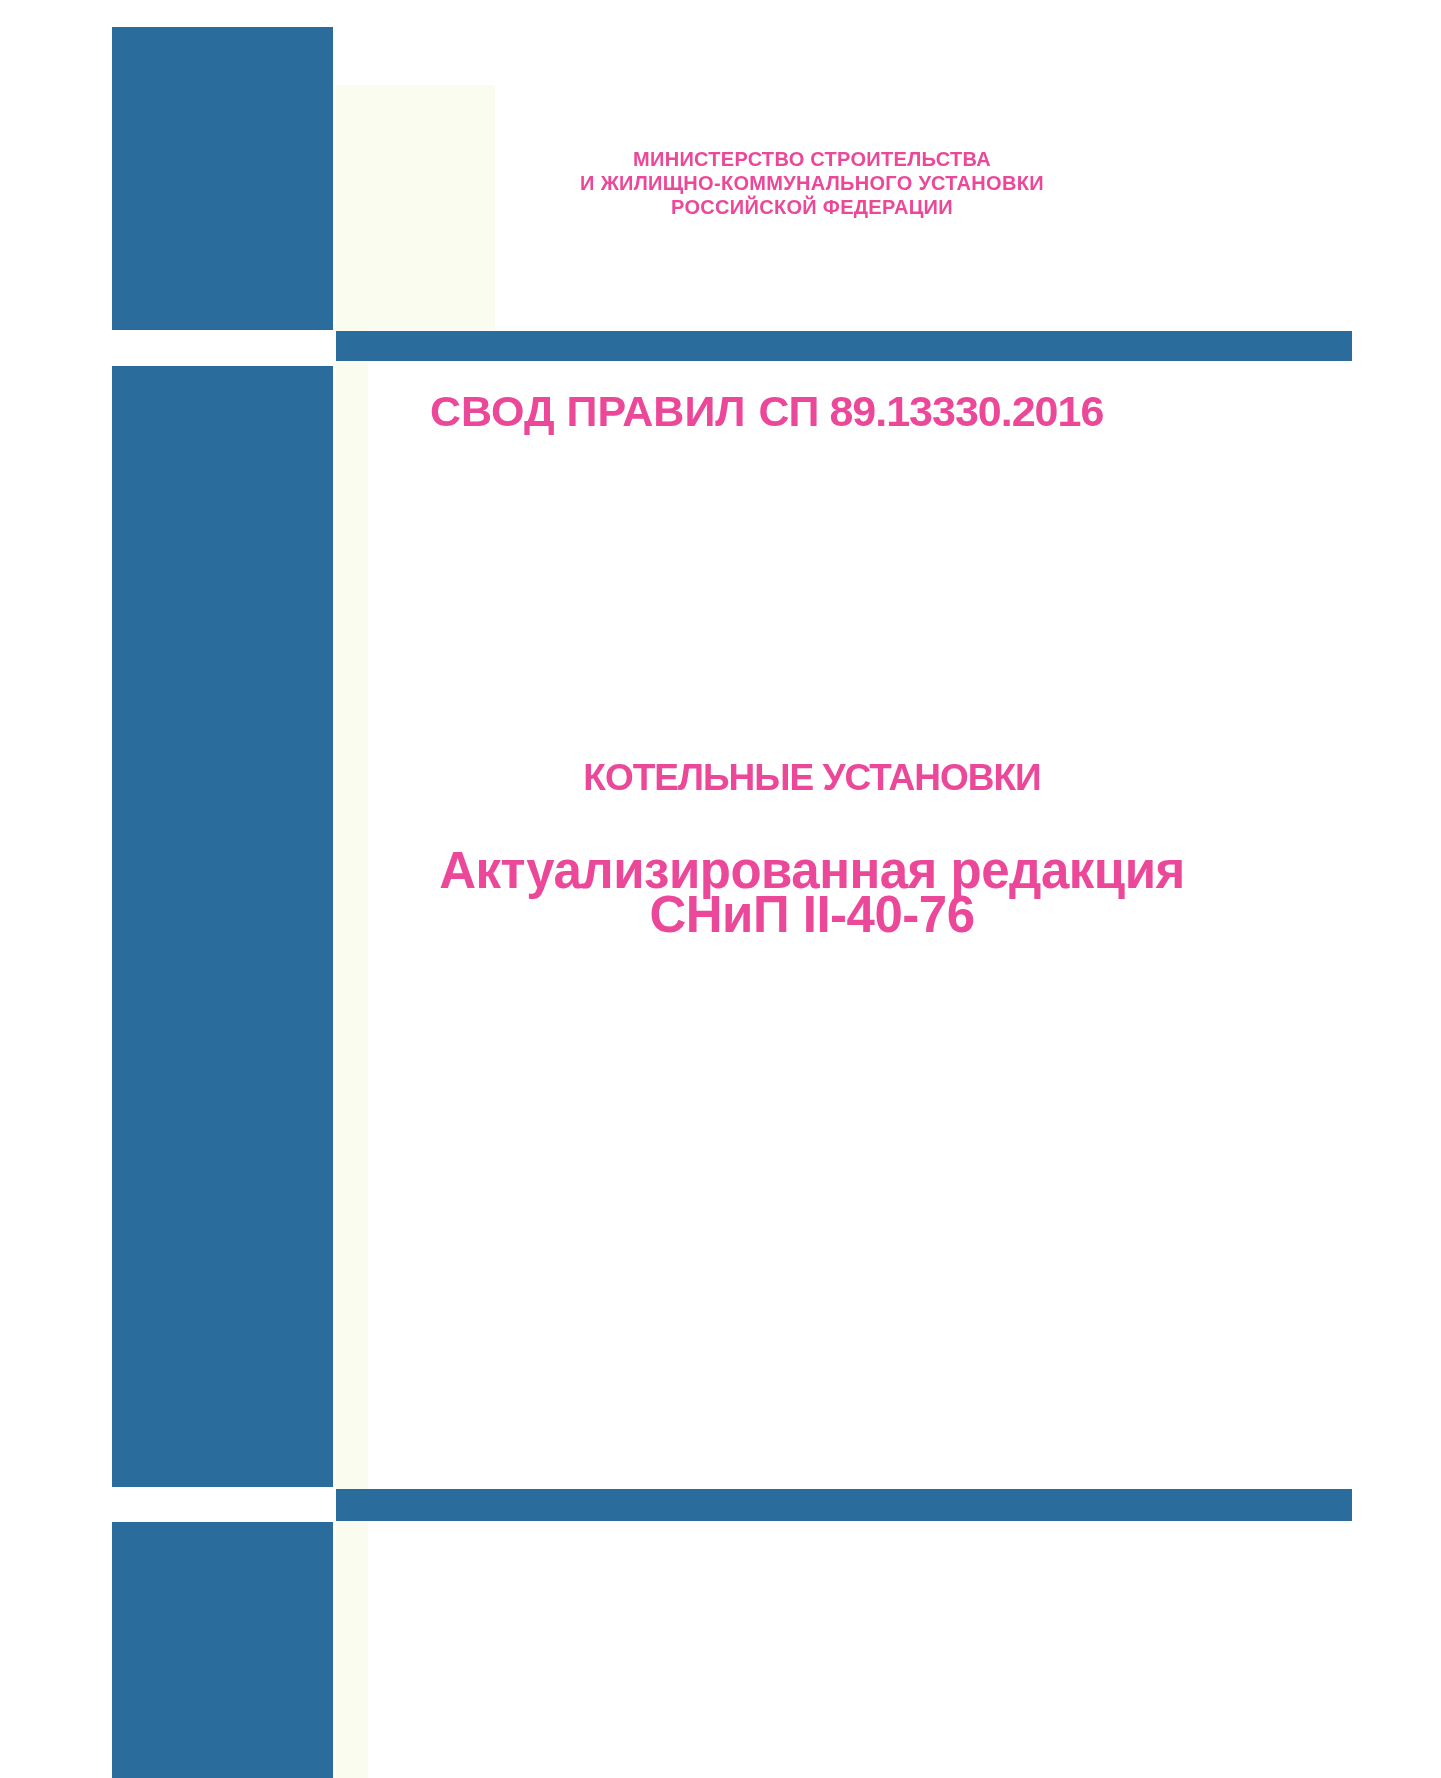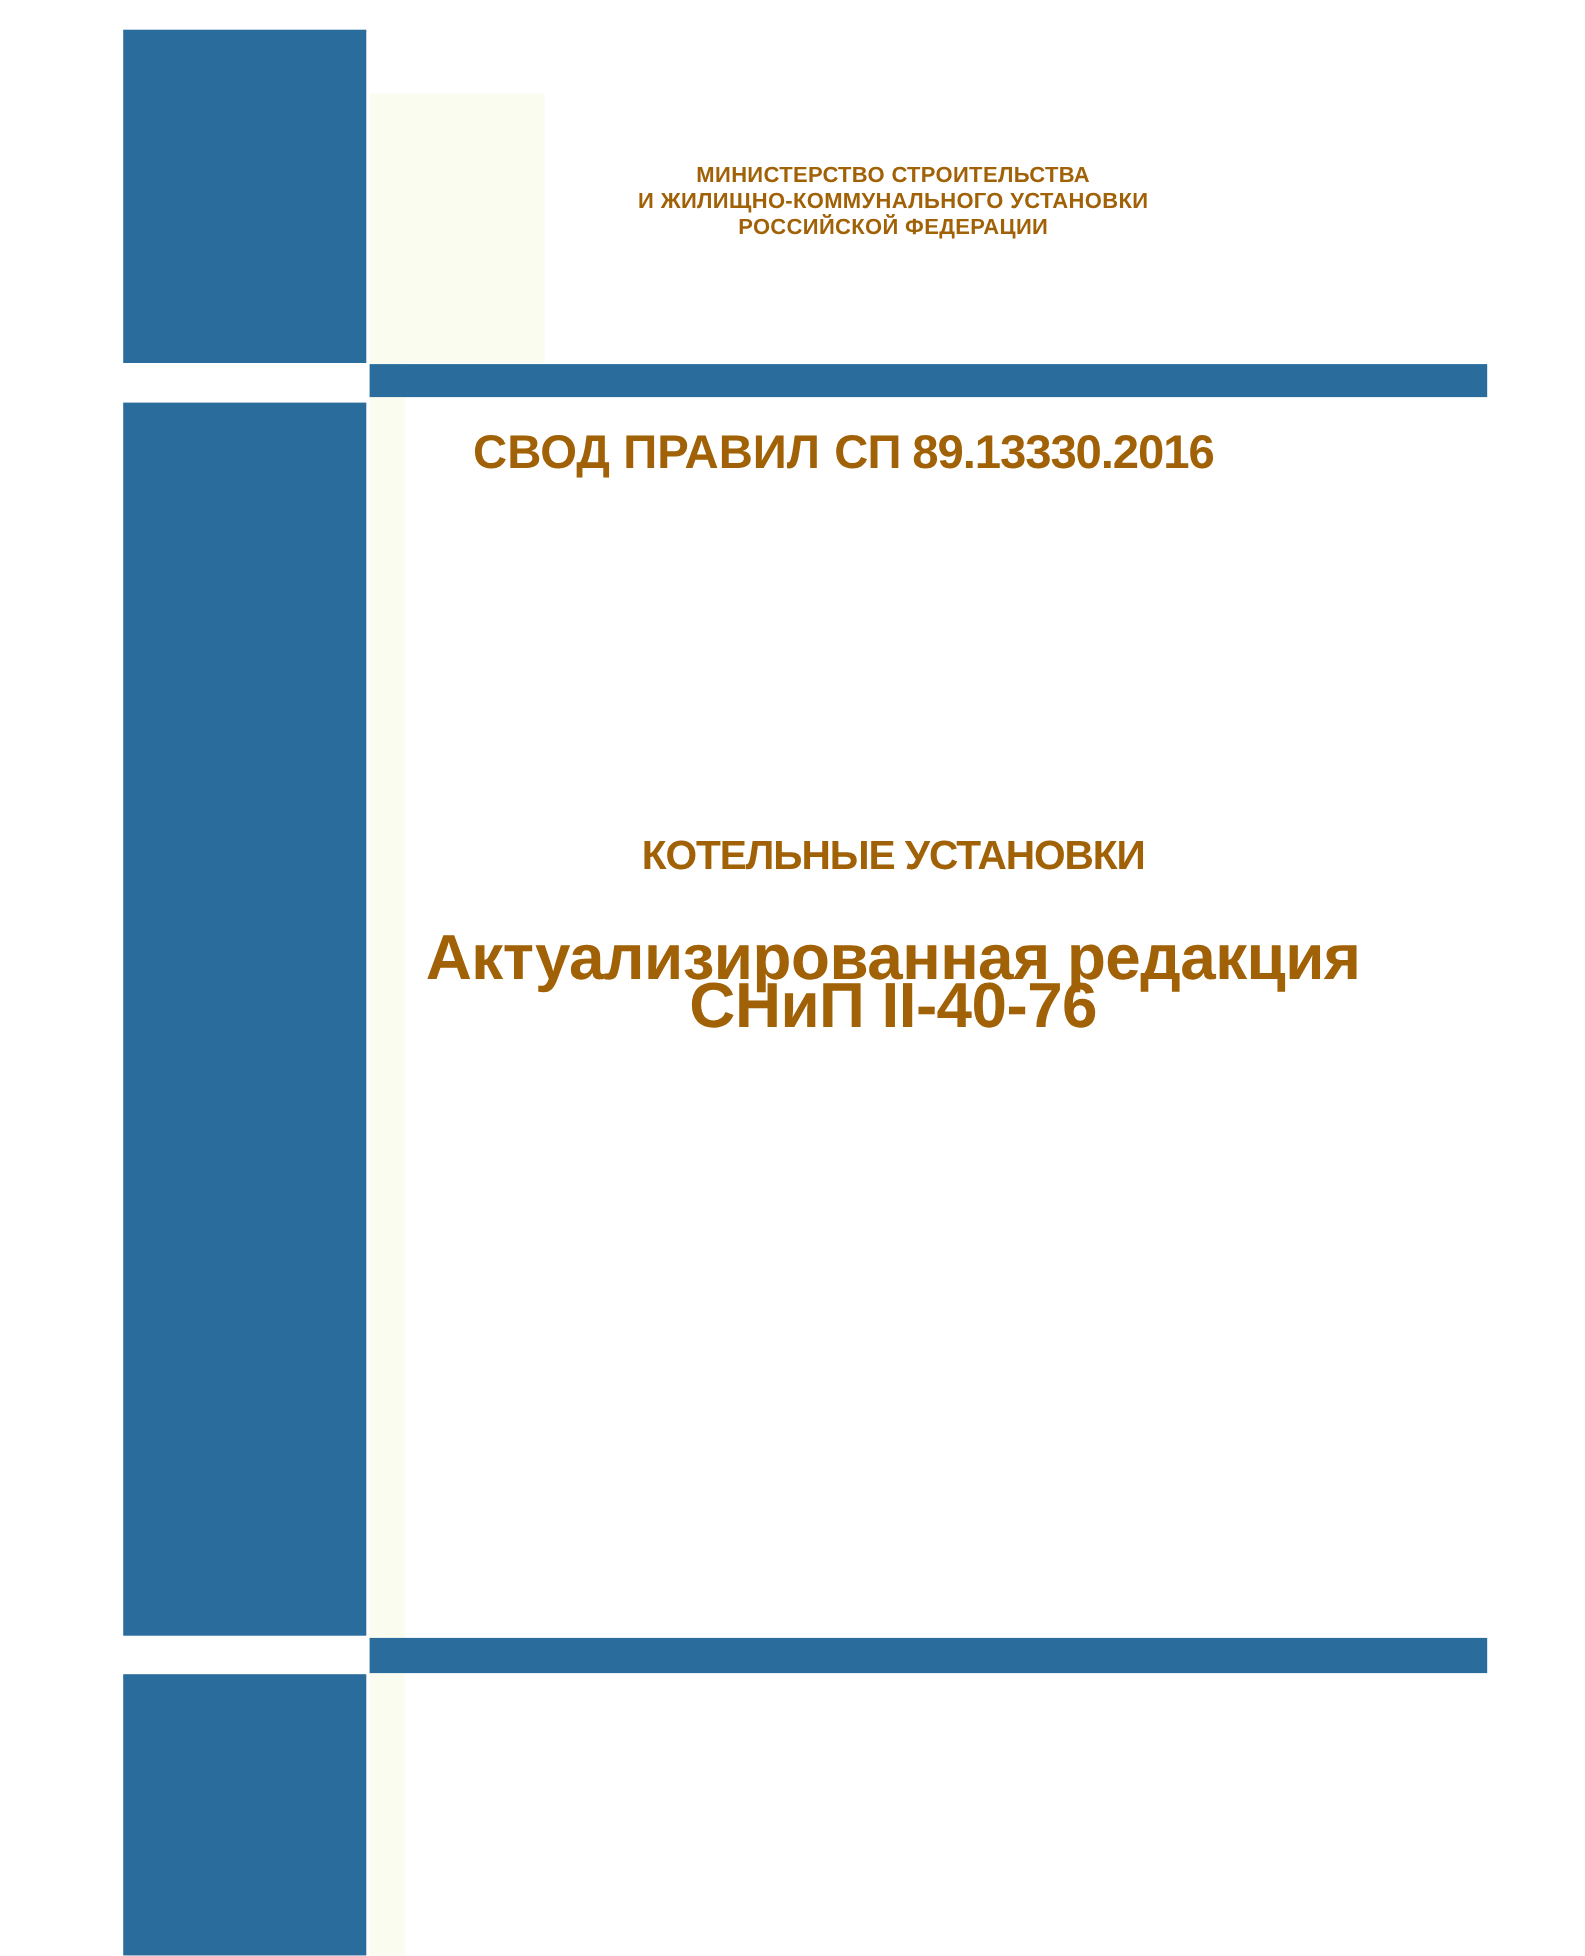--- a/index.html
+++ b/index.html
@@ -3,21 +3,21 @@
 <meta charset="utf-8">
 <style>
   html, body { margin: 0; padding: 0; background: #ffffff; }
   .page {
     position: relative;
     width: 1441px;
     height: 1778px;
     background: #ffffff;
     overflow: hidden;
     font-family: "Liberation Sans", sans-serif;
-    color: #a16207;
+    color: #ec4899;
   }
   .abs { position: absolute; }
 
   
   .cream-top   { left: 336px; top: 85px;  width: 159px; height: 245px;  background: #fbfcf0; }
   .cream-strip { left: 336px; top: 330px; width: 32px;  height: 1448px; background: #fbfcf0; }
 
   
   .col-seg { left: 112px; width: 221px; background: #2a6c9c; }
   .col-seg-1 { top: 27px;   height: 303px; }
@@ -57,21 +57,21 @@
     top: 752px;
     font-size: 37px;
     line-height: 52px;
     font-weight: bold;
     letter-spacing: -1px;
     white-space: nowrap;
   }
 
   .doc-subtitle {
     top: 849px;
-    font-size: 58px;
+    font-size: 51px;
     line-height: 44px;
     font-weight: bold;
     letter-spacing: -0.5px;
   }
 </style>
 </head>
 <body>
 
 <div class="page">
 

